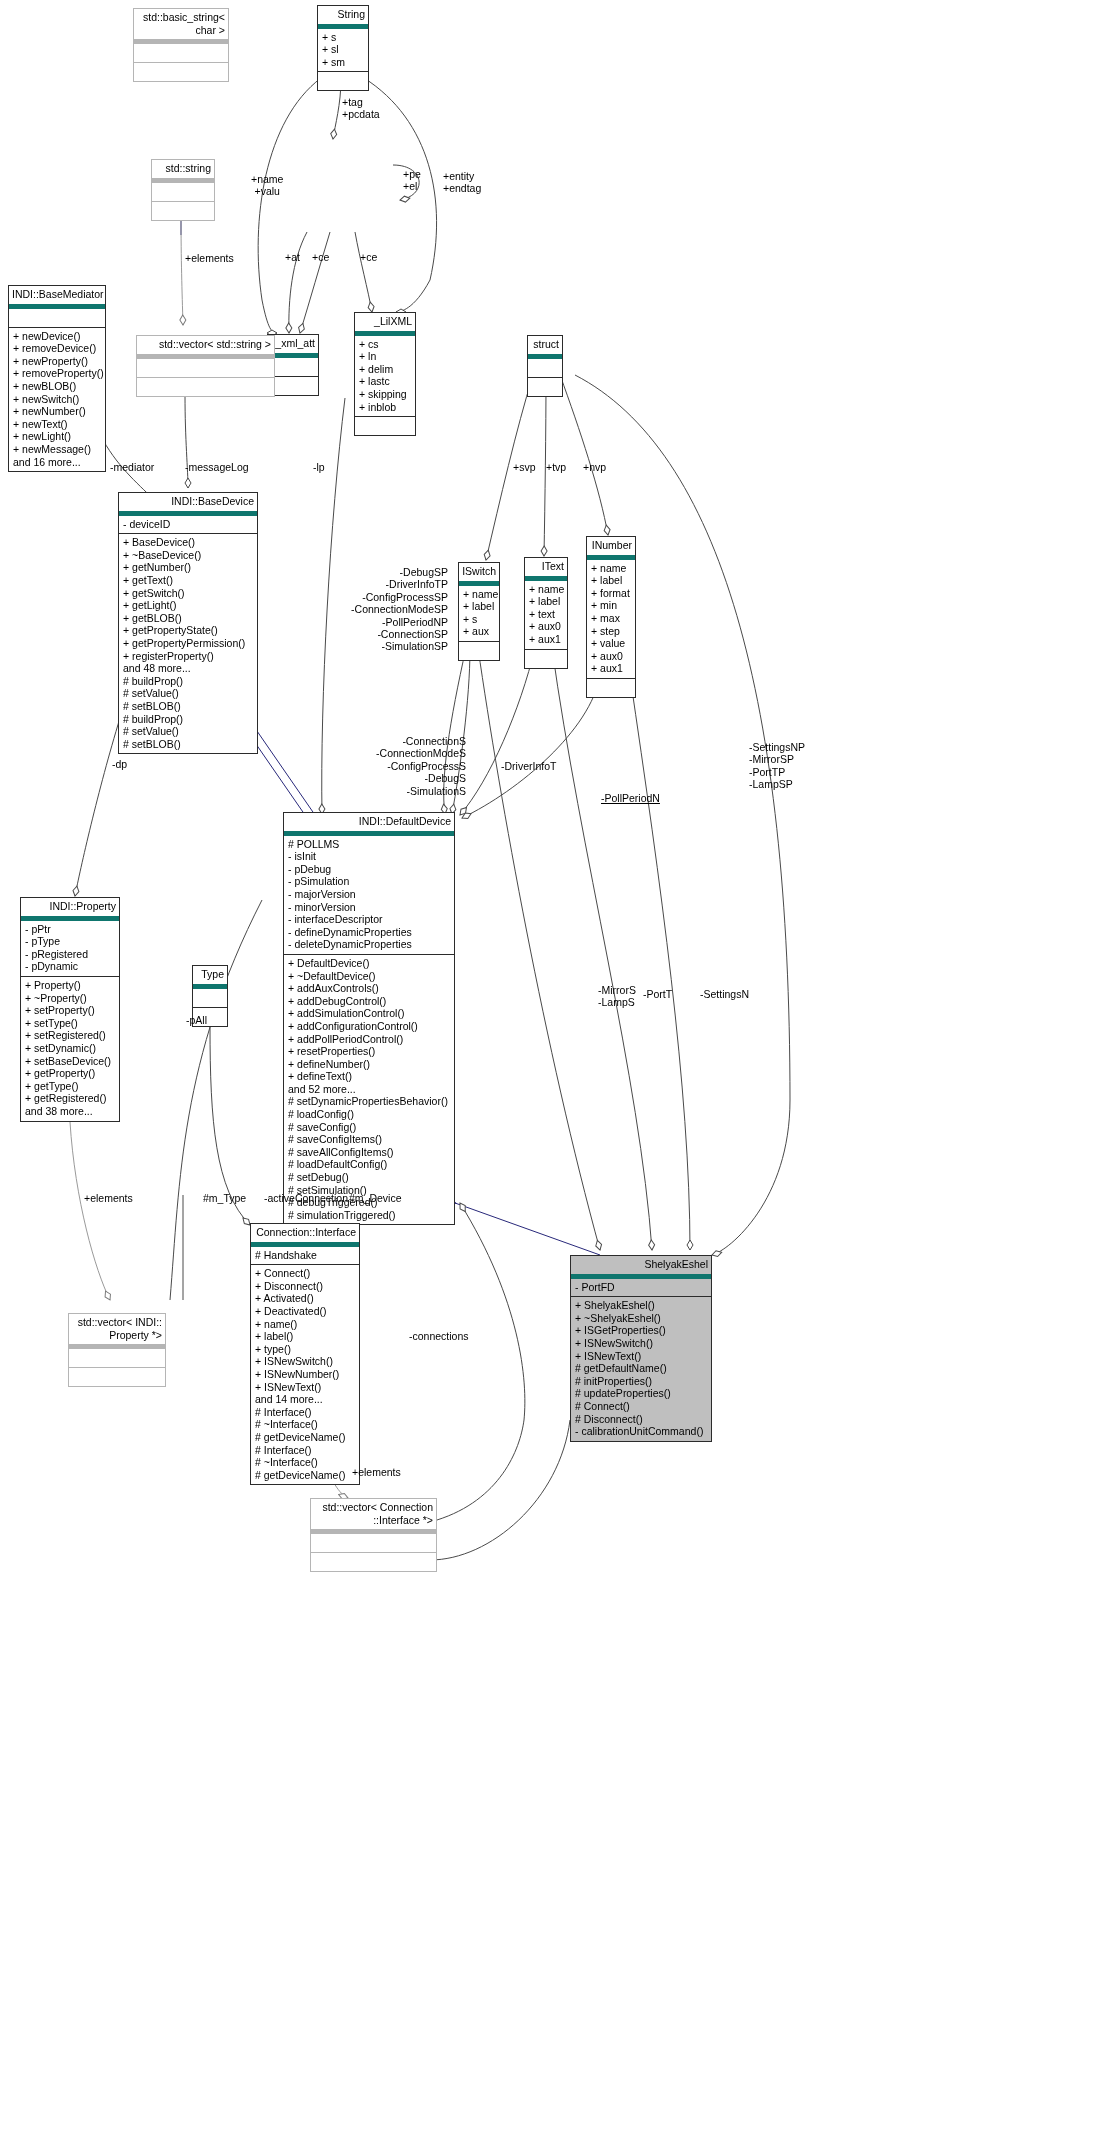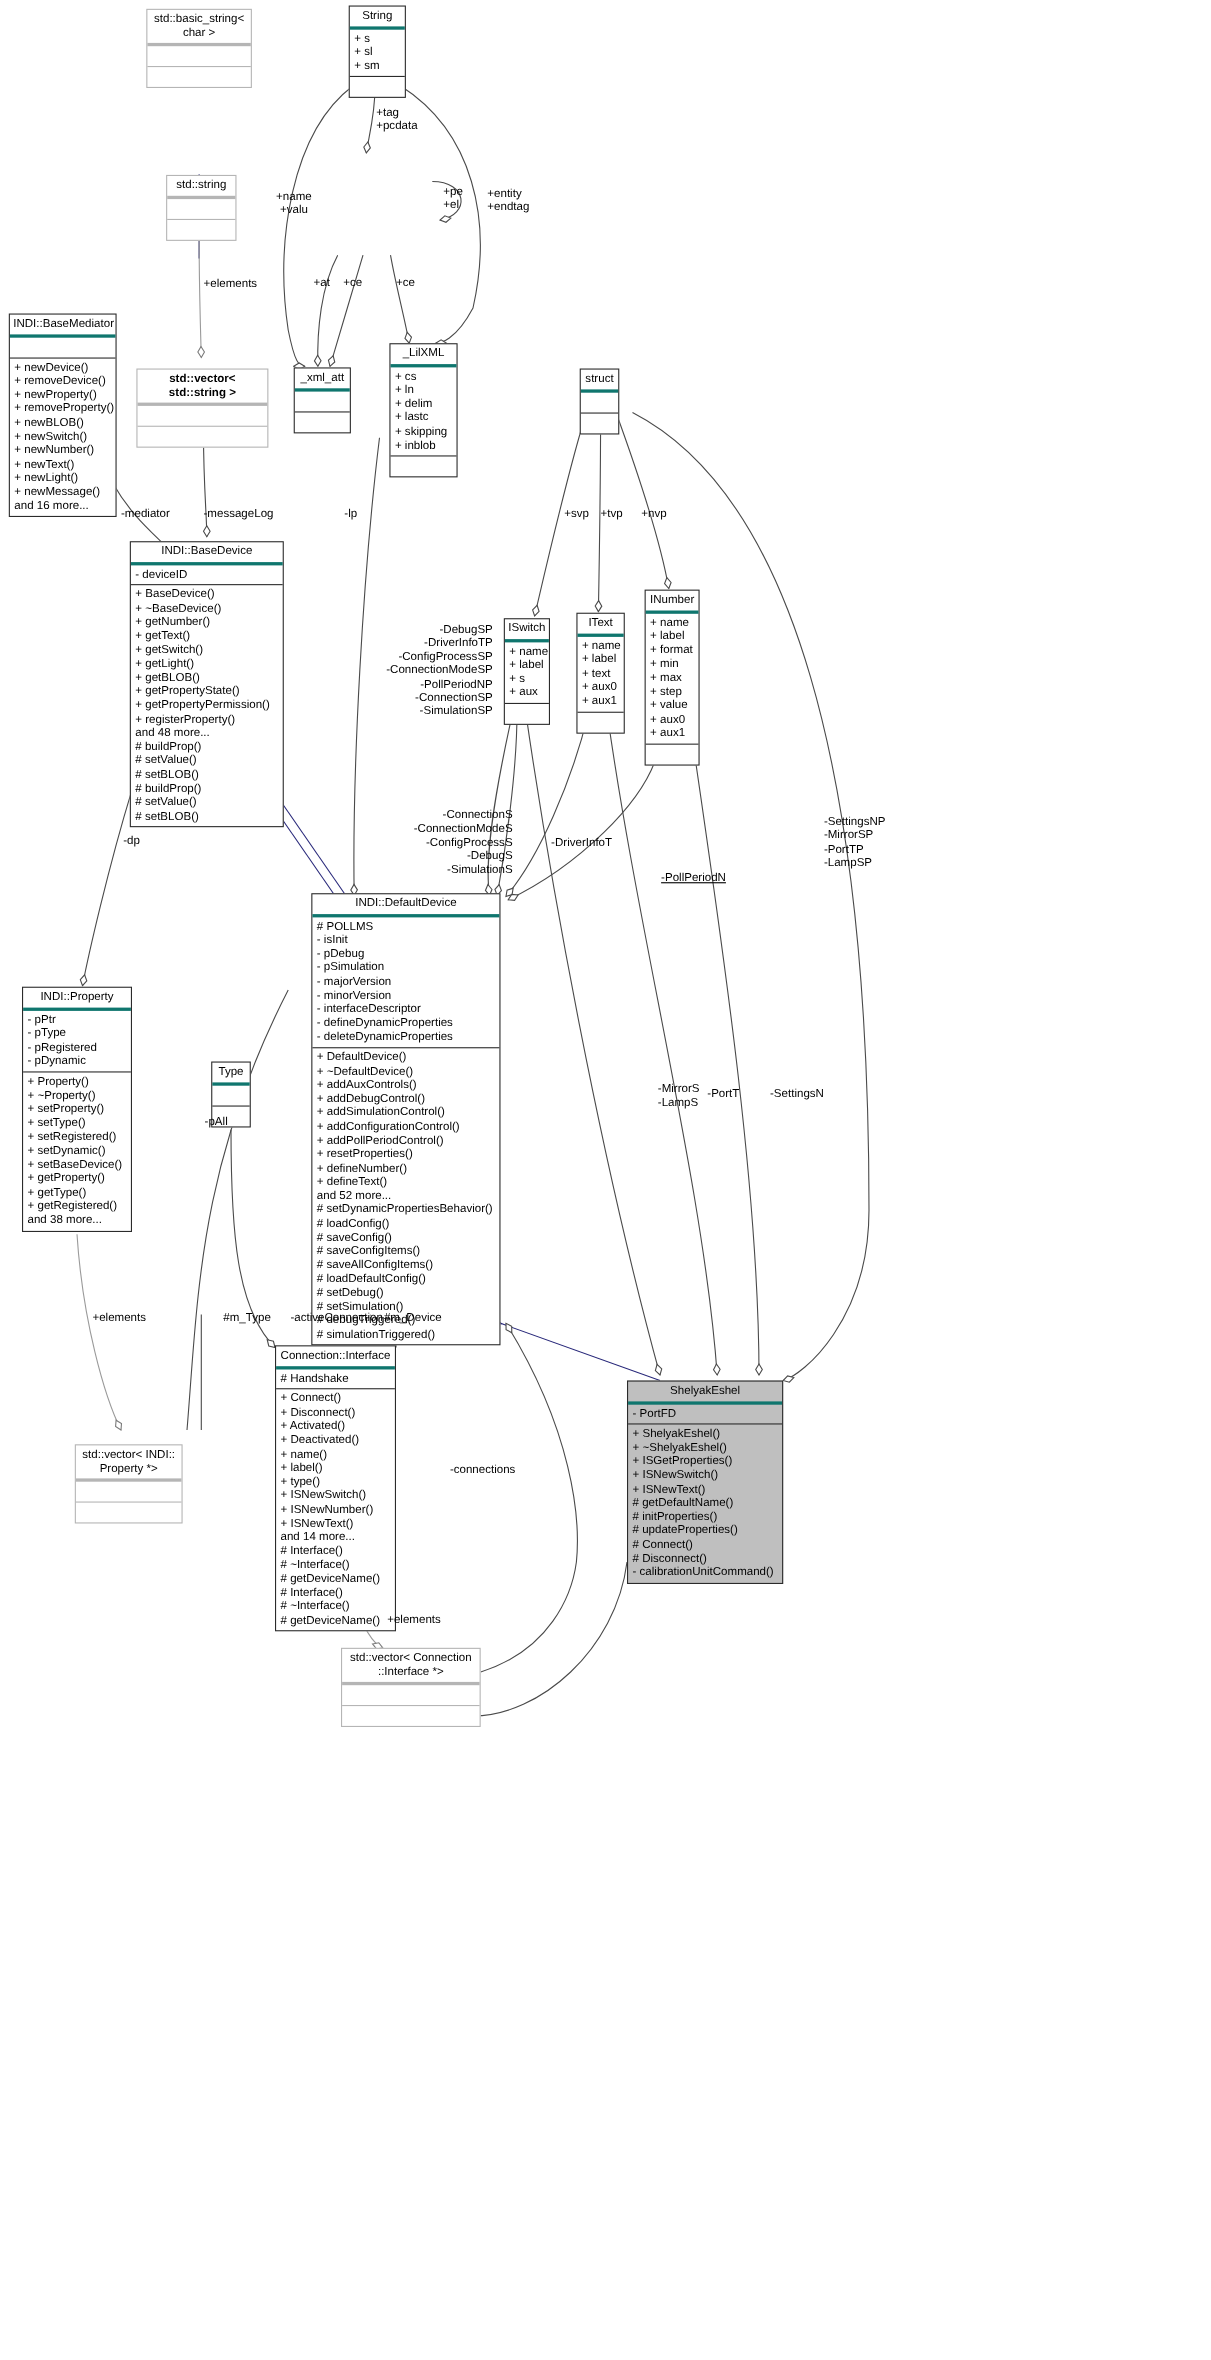--- a/index.html
+++ b/index.html
@@ -29,23 +29,23 @@
     background: #ffffff;
     border: 1px solid #2b2b2b;
     font-size: 10.5px;
     line-height: 12.6px;
     color: #000000;
     z-index: 5;
   }
   .uml.faded { border-color:#b5b5b5; }
   .uml.filled { background:#bfbfbf; }
   .uml .title {
-    text-align:center;
+    text-align:right;
     padding: 2px 3px 3px 3px;
-    border-bottom: 3px solid #0f766e;
+    border-bottom: 5px solid #0f766e;
     white-space: pre-line;
   }
   .uml.faded .title { border-bottom-color:#b5b5b5; }
   .uml .attrs {
     padding: 2px 4px 3px 4px;
     border-bottom: 1px solid #2b2b2b;
     min-height: 13px;
   }
   .uml.faded .attrs { border-bottom-color:#b5b5b5; }
   .uml .ops {
@@ -214,21 +214,21 @@
       <div class="row">+ delim</div>
       <div class="row">+ lastc</div>
       <div class="row">+ skipping</div>
       <div class="row">+ inblob</div>
     </div>
     <div class="ops">
         <div class="emptyrow"></div>
       </div>
   </div>
 
-  <div class="uml faded" style="left:124px; top:335px; width:120px;font-weight:bold;">
+  <div class="uml faded" style="left:136px; top:335px; width:139px;">
     <div class="title">std::vector&lt; std::string &gt;</div>
     <div class="attrs">
         <div class="emptyrow"></div>
       </div>
     <div class="ops">
         <div class="emptyrow"></div>
       </div>
   </div>
 
   <div class="uml" style="left:8px; top:285px; width:98px;">

